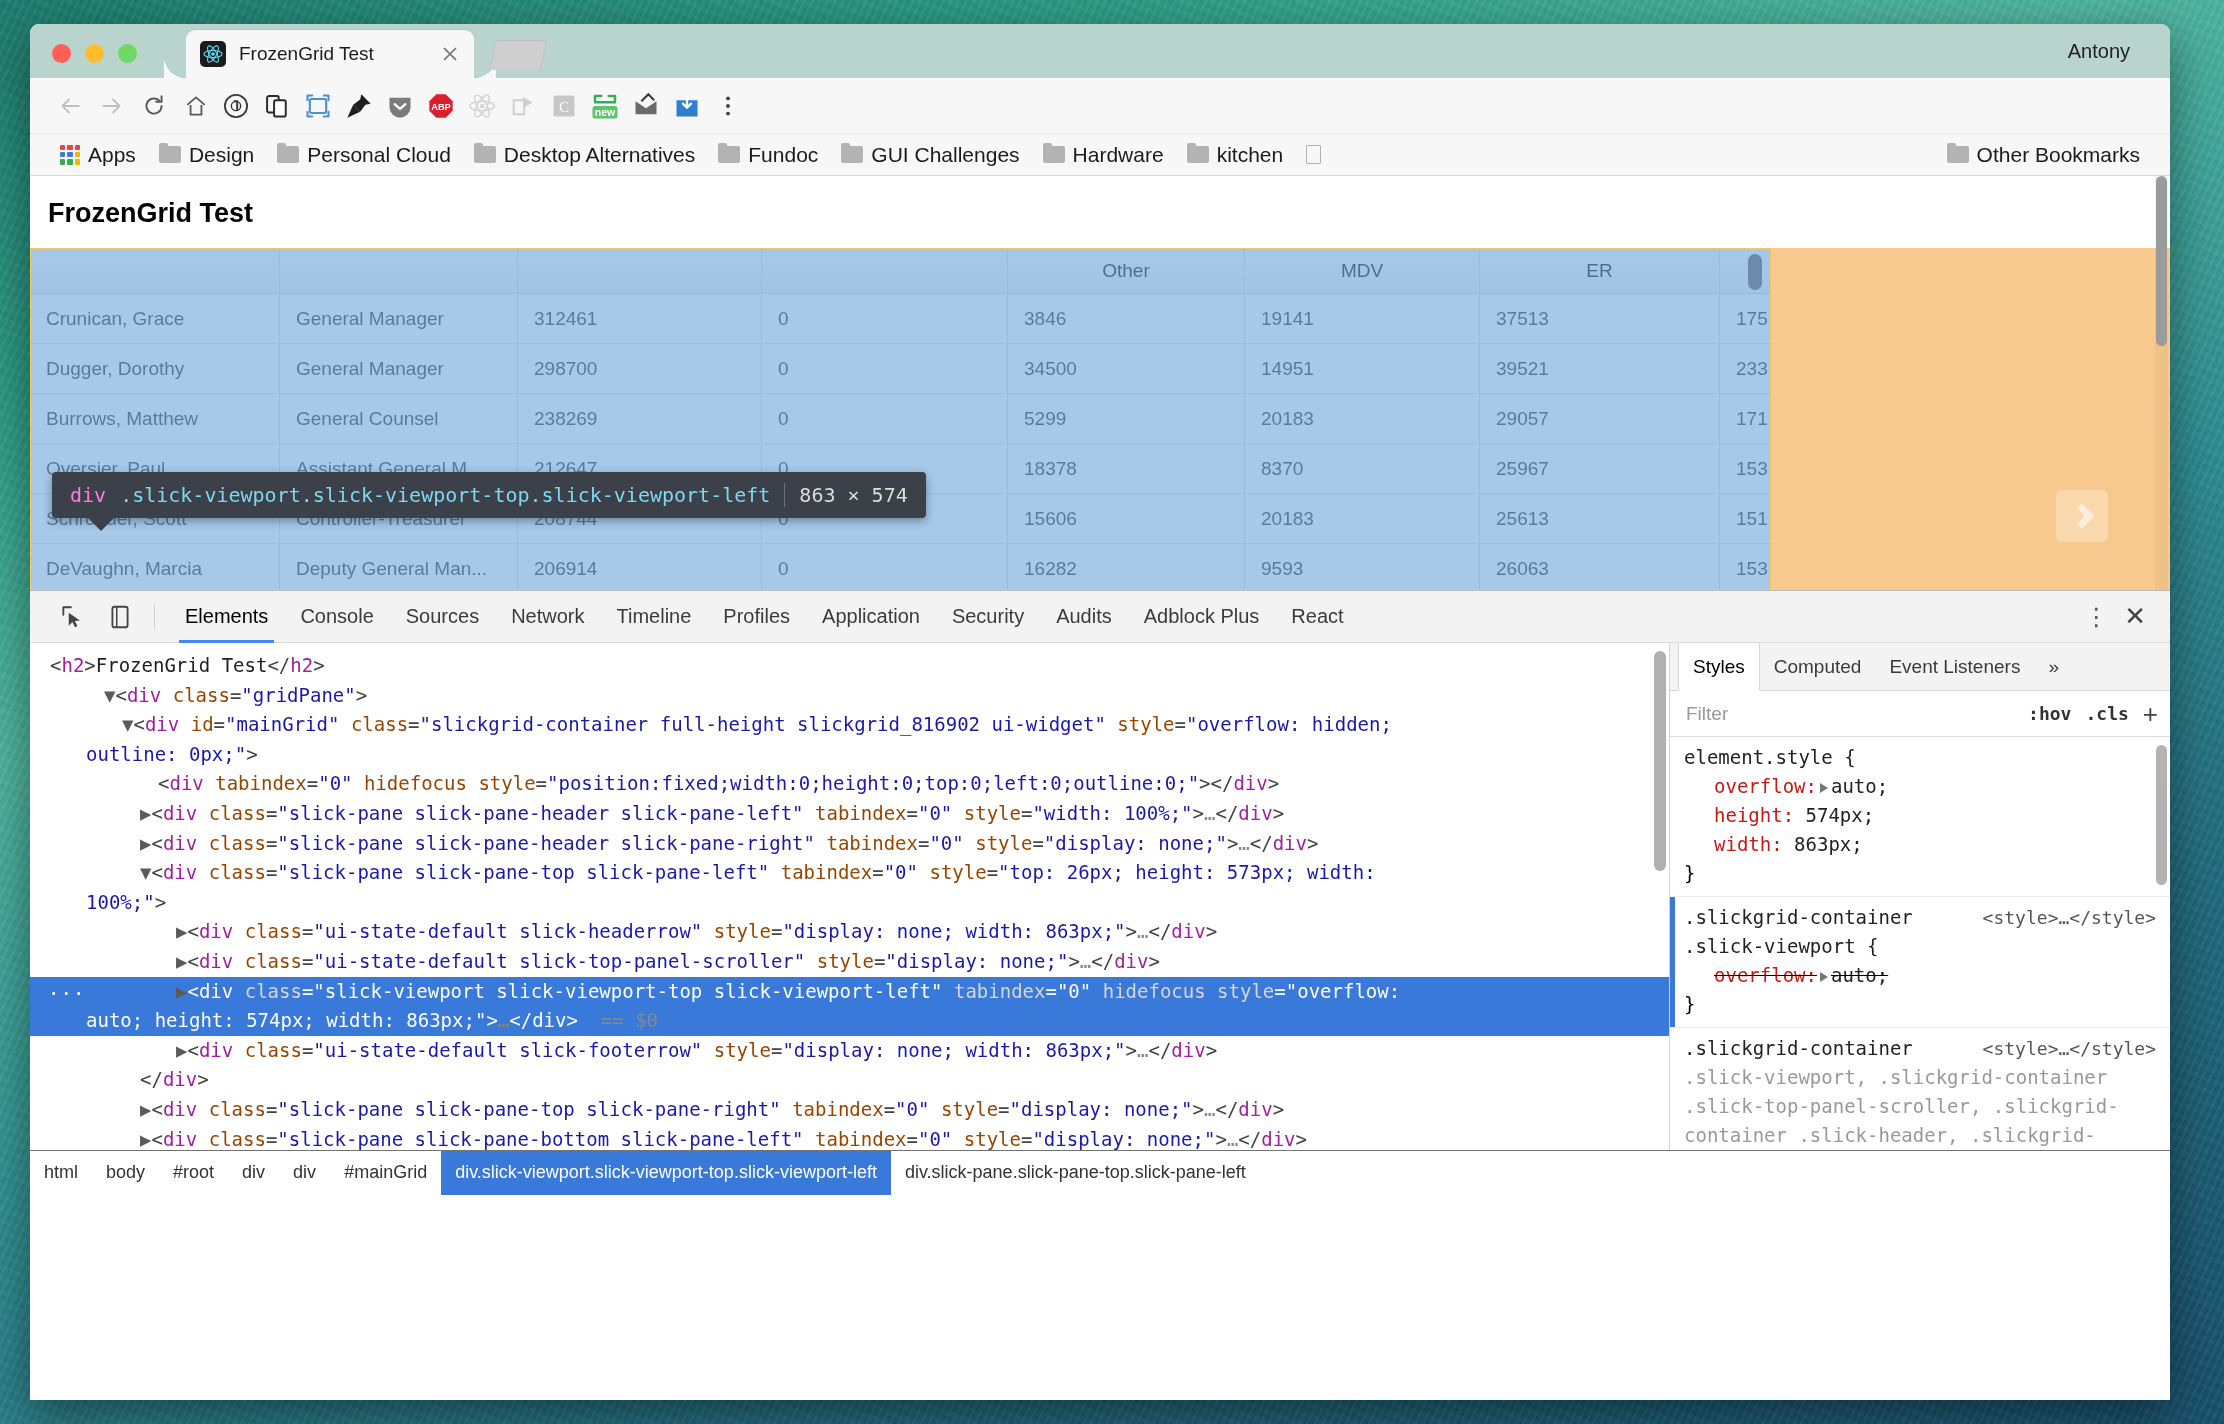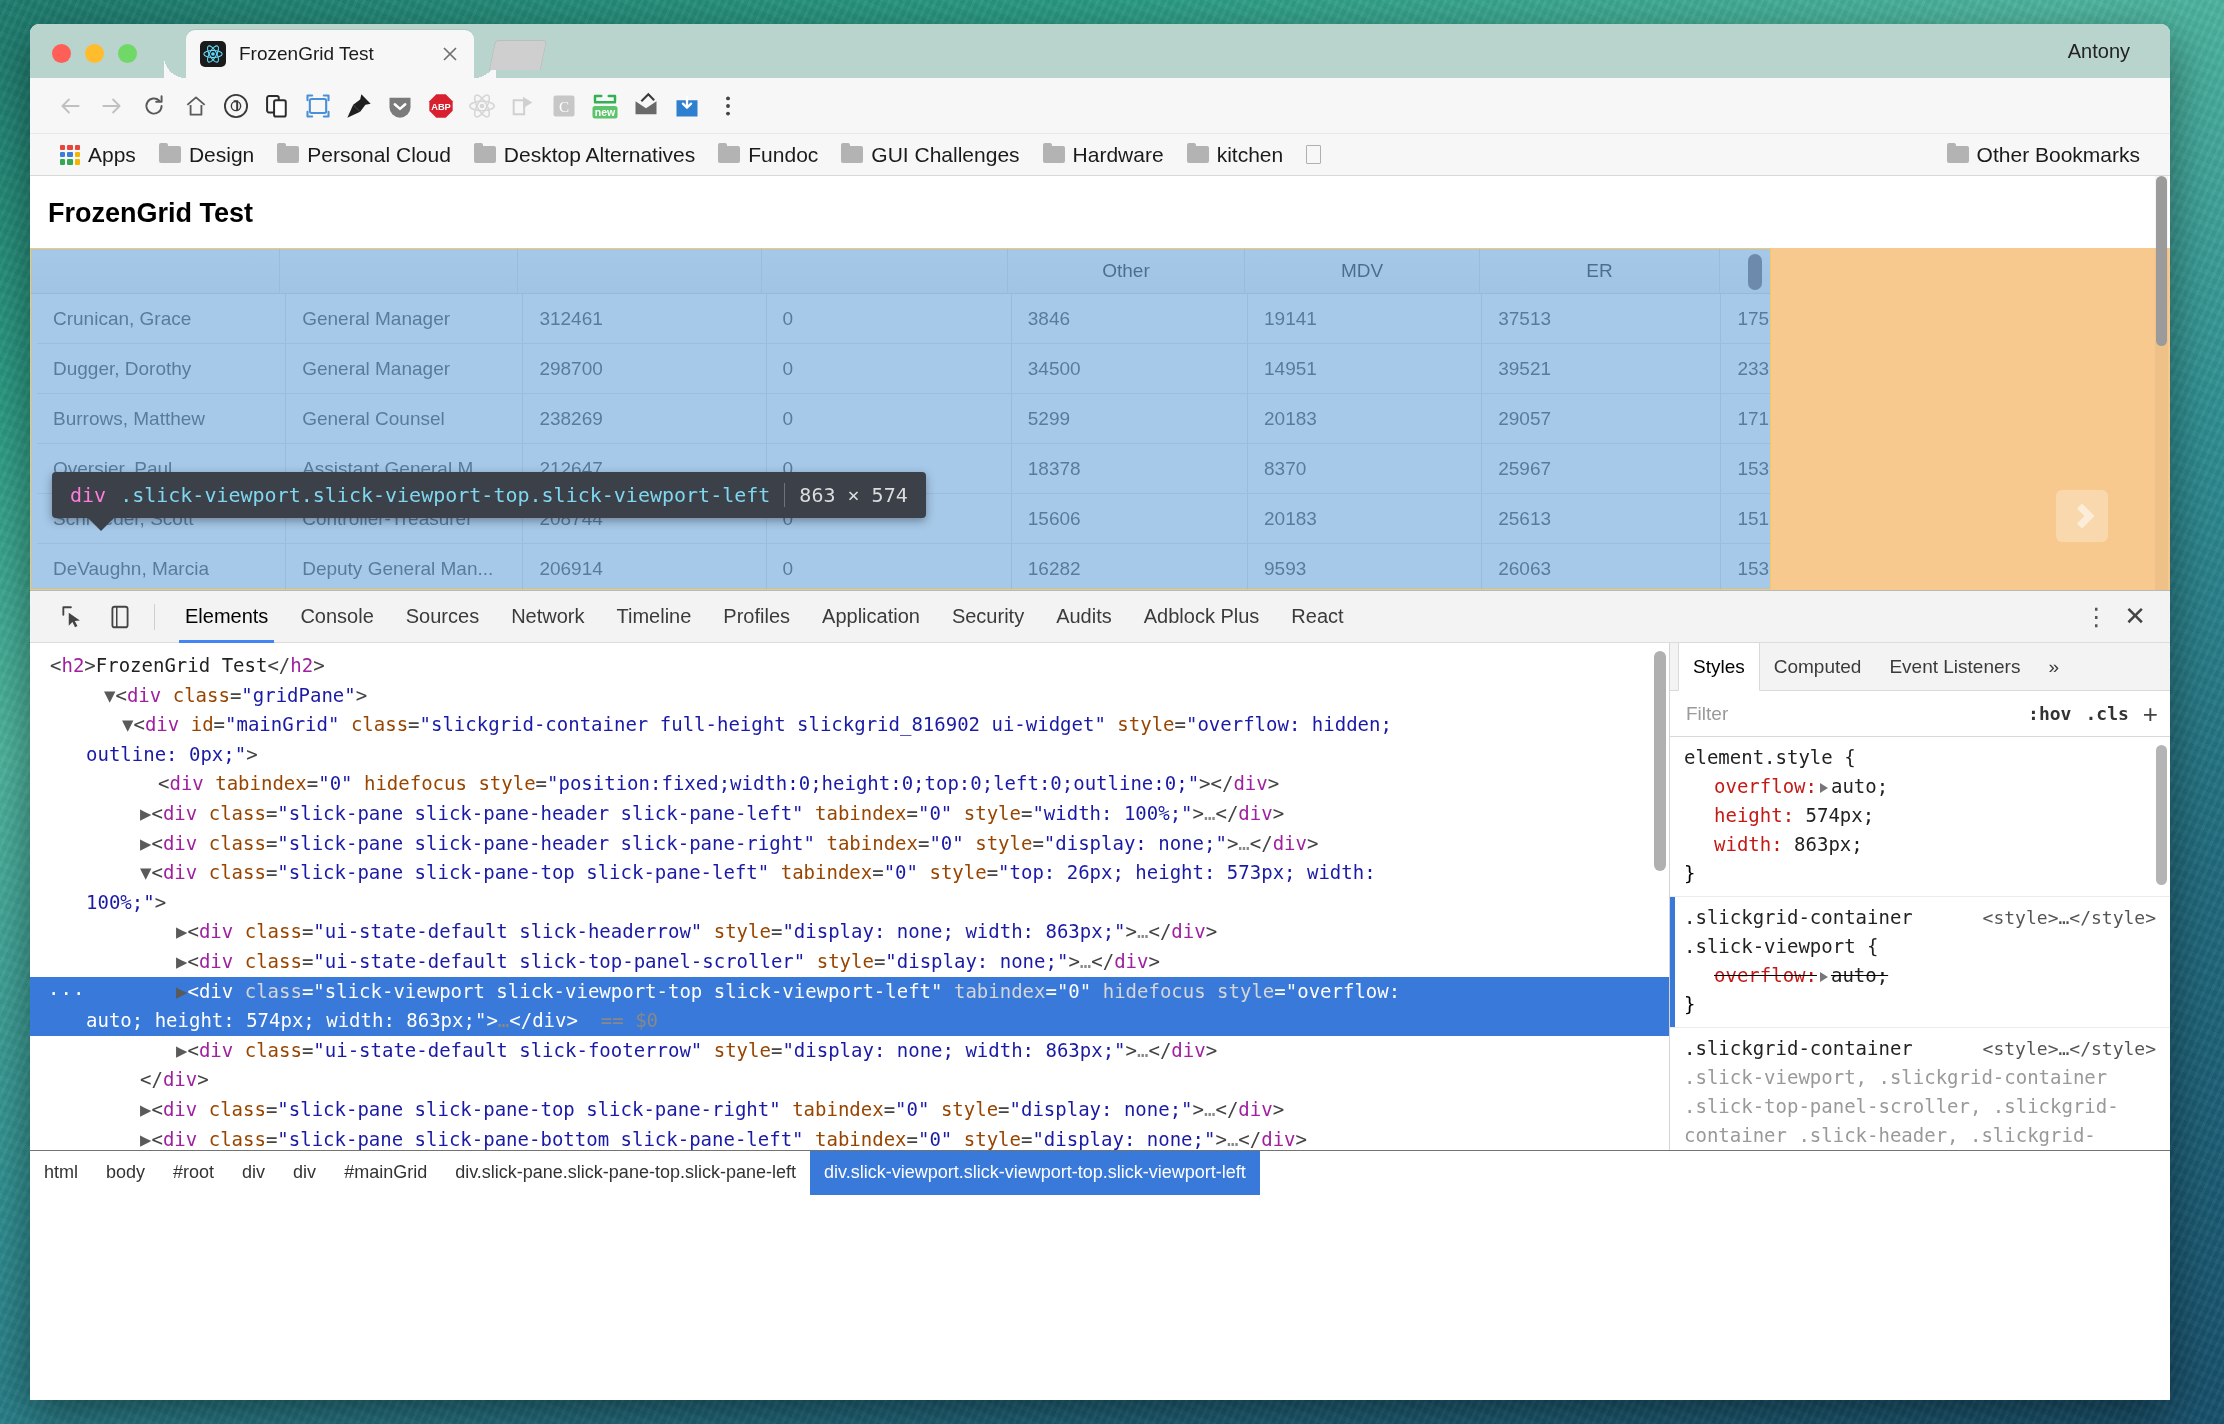--- a/index.html
+++ b/index.html
@@ -121,21 +121,21 @@
   .viewport { position: relative; height: 414px; background: #fff; overflow: hidden; }
   .page-h2 { font-size: 27px; font-weight: bold; color: #000; padding: 22px 0 0 18px; }
 
   .grid-wrap { position: absolute; left: 0; top: 72px; right: 0; bottom: 0; }
   .grid-head { display: flex; height: 46px; border-bottom: 1px solid #d6d6d6; background: linear-gradient(#fdfdfd,#f1f1f1); }
   .grid-head .hc {
     border-right: 1px solid #dedede; display: flex; align-items: center;
     font-size: 19px; color: #111; padding-left: 16px;
   }
   .hc.ctr { justify-content: center; padding-left: 0; }
-  .grid-body { position: relative; margin-left: 7px; }
+  .grid-body { position: relative; }
   .grow { display: flex; height: 50px; border-bottom: 1px solid #e2e2e2; }
   .gcell {
     border-right: 1px solid #dcdcdc; display: flex; align-items: center;
     font-size: 19px; color: #333; padding-left: 16px;
     white-space: nowrap; overflow: hidden;
   }
 
   
   .hl-blue {
     position: absolute; left: 0; top: 0; width: 1741px; height: 100%;
@@ -651,17 +651,17 @@
       </div>
     </div>
 
     <div class="crumbs" id="crumbs">
         <span class="crumb">html</span>
         <span class="crumb">body</span>
         <span class="crumb">#root</span>
         <span class="crumb">div</span>
         <span class="crumb">div</span>
         <span class="crumb">#mainGrid</span>
+        <span class="crumb active">div.slick-viewport.slick-viewport-top.slick-viewport-left</span>
         <span class="crumb">div.slick-pane.slick-pane-top.slick-pane-left</span>
-        <span class="crumb active">div.slick-viewport.slick-viewport-top.slick-viewport-left</span>
       </div>
   </div>
 </div>
 
 </body></html>

